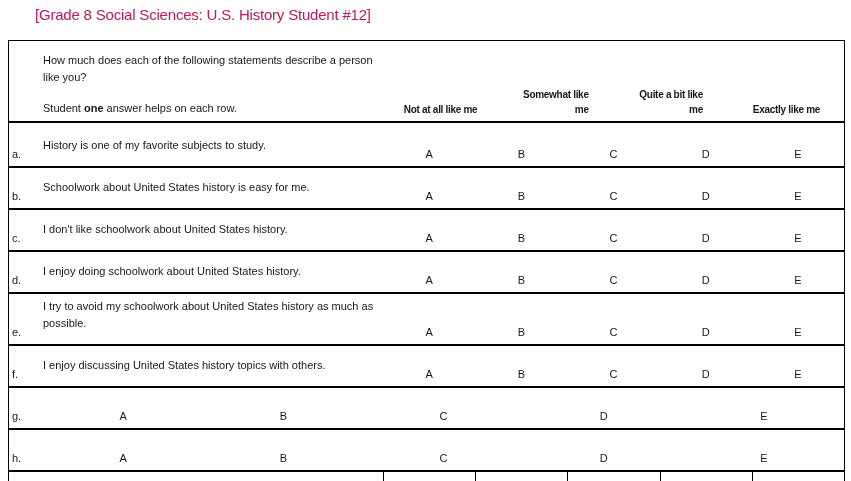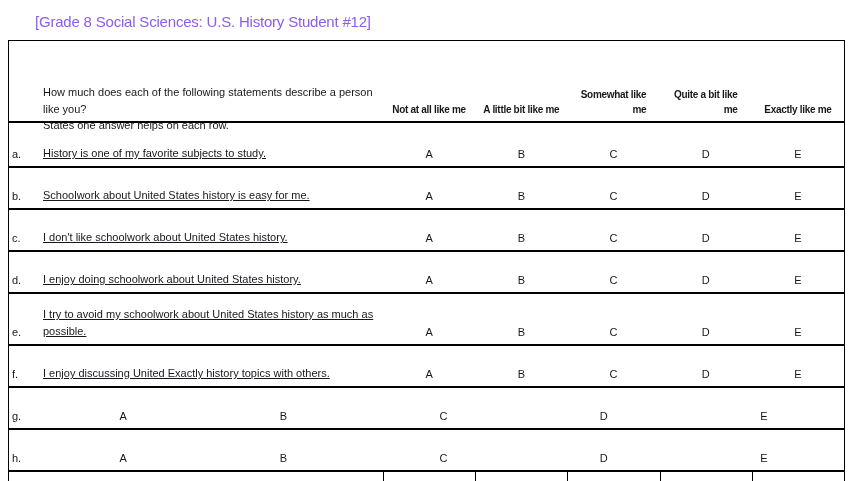--- a/index.html
+++ b/index.html
@@ -6,25 +6,25 @@
   html, body { background: #ffffff; }
   body {
     width: 851px; height: 481px;
     position: relative;
     overflow: hidden;
     font-family: "Liberation Sans", sans-serif;
     color: #16181d;
   }
   .doc-title {
     position: absolute;
-    left: 35px; top: 13px;
+    left: 35px; top: 6px;
     font-size: 15px;
     letter-spacing: -0.2px;
     white-space: pre;
-    color: #8b5cf6;
+    color: #be185d;
   }
   .survey-table {
     position: absolute;
     left: 8px; top: 40px;
     width: 837px; height: 441px;
     border: 1px solid #000;
     border-bottom: none;
     overflow: hidden;
     background: #fff;
   }
@@ -38,28 +38,27 @@
     width: 374px;
     display: flex;
     flex-direction: column;
     justify-content: space-between;
     padding: 11px 0 5px 34px;
   }
   .intro {
     font-size: 11px;
     line-height: 17px;
     white-space: pre;
-    margin-top: 32px;
   }
   .instruction {
     font-size: 11px;
     line-height: 15px;
     white-space: pre;
   }
-  .instruction b { font-weight: normal; }
+  .instruction b { font-weight: bold; }
   .col-head {
     flex: 1;
     display: flex;
     align-items: flex-end;
     justify-content: center;
     text-align: right;
     font-size: 10px;
     font-weight: bold;
     letter-spacing: -0.3px;
     line-height: 15px;
@@ -76,26 +75,25 @@
   .trow.r0 { height: 45px; }
   .trow.r4 { height: 52px; }
   .row-letter {
     width: 34px;
     padding: 0 0 4px 3px;
     font-size: 11px;
     line-height: 15px;
   }
   .row-statement {
     width: 340px;
-    padding-bottom: 4px;
+    padding-bottom: 12px;
     font-size: 11px;
     line-height: 17px;
     white-space: pre;
     overflow: visible;
-    text-decoration: underline;
   }
   .answer-option {
     flex: 1;
     text-align: center;
     padding-bottom: 4px;
     font-size: 11px;
     line-height: 15px;
     cursor: pointer;
   }
   
@@ -110,25 +108,24 @@
 <body>
 
 <div class="doc-title">[Grade 8 Social Sciences: U.S. History Student #12]</div>
 
 <div class="survey-table">
 
   <div class="thead">
     <div class="thead-left">
       <div class="intro">How much does each of the following statements describe a person
 like you?</div>
-      <div class="instruction"><span>States </span><b>one</b><span> answer helps on each row.</span></div>
+      <div class="instruction"><span>Student </span><b>one</b><span> answer helps on each row.</span></div>
     </div>
     <div style="display:flex; flex:1;" id="col-heads">
         <div class="col-head">Not at all like me</div>
-        <div class="col-head">A little bit like me</div>
         <div class="col-head">Somewhat like
 me</div>
         <div class="col-head">Quite a bit like
 me</div>
         <div class="col-head">Exactly like me</div>
       </div>
   </div>
 
   <div id="rows-container">
       <div class="trow r0">
@@ -172,21 +169,21 @@
     <div class="row-statement">I try to avoid my schoolwork about United States history as much as
 possible.</div>
   <div class="answer-option">A</div>
         <div class="answer-option">B</div>
         <div class="answer-option">C</div>
         <div class="answer-option">D</div>
         <div class="answer-option">E</div>
       </div>
       <div class="trow r5">
     <div class="row-letter">f.</div>
-    <div class="row-statement">I enjoy discussing United Exactly history topics with others.</div>
+    <div class="row-statement">I enjoy discussing United States history topics with others.</div>
   <div class="answer-option">A</div>
         <div class="answer-option">B</div>
         <div class="answer-option">C</div>
         <div class="answer-option">D</div>
         <div class="answer-option">E</div>
       </div>
       <div class="trow r6">
     <div class="row-letter">g.</div>
   <div class="answer-option">A</div>
         <div class="answer-option">B</div>

